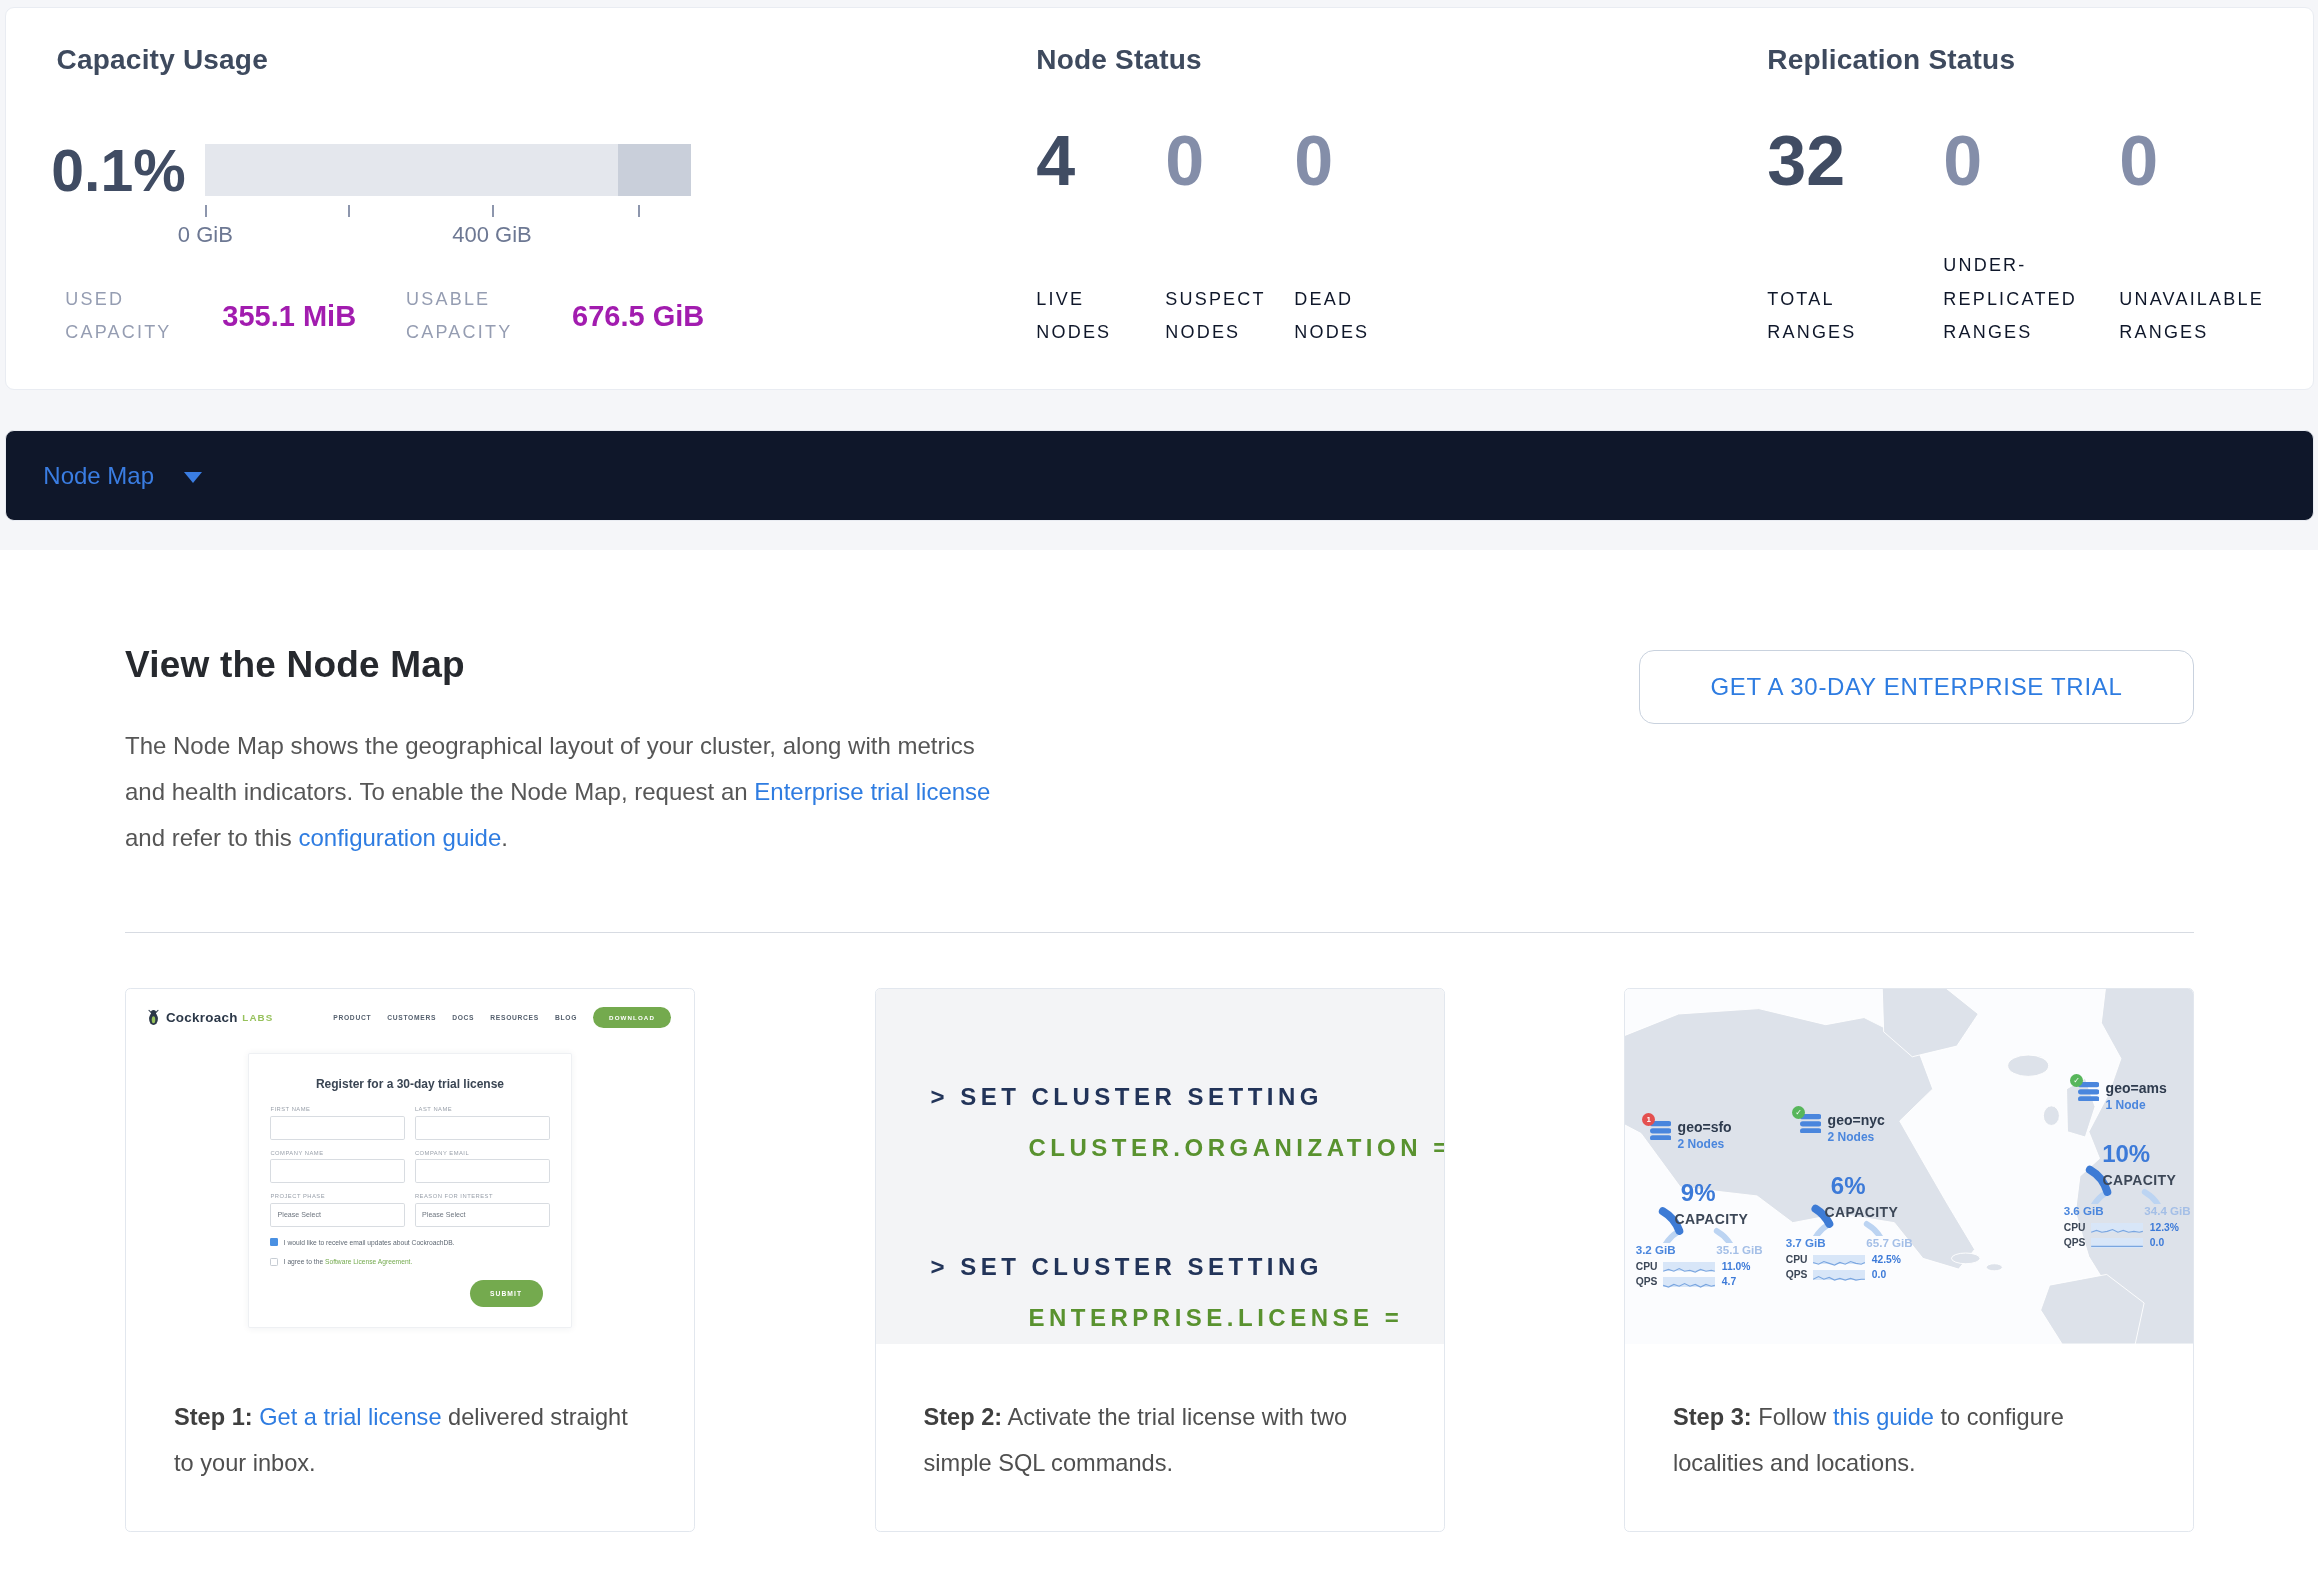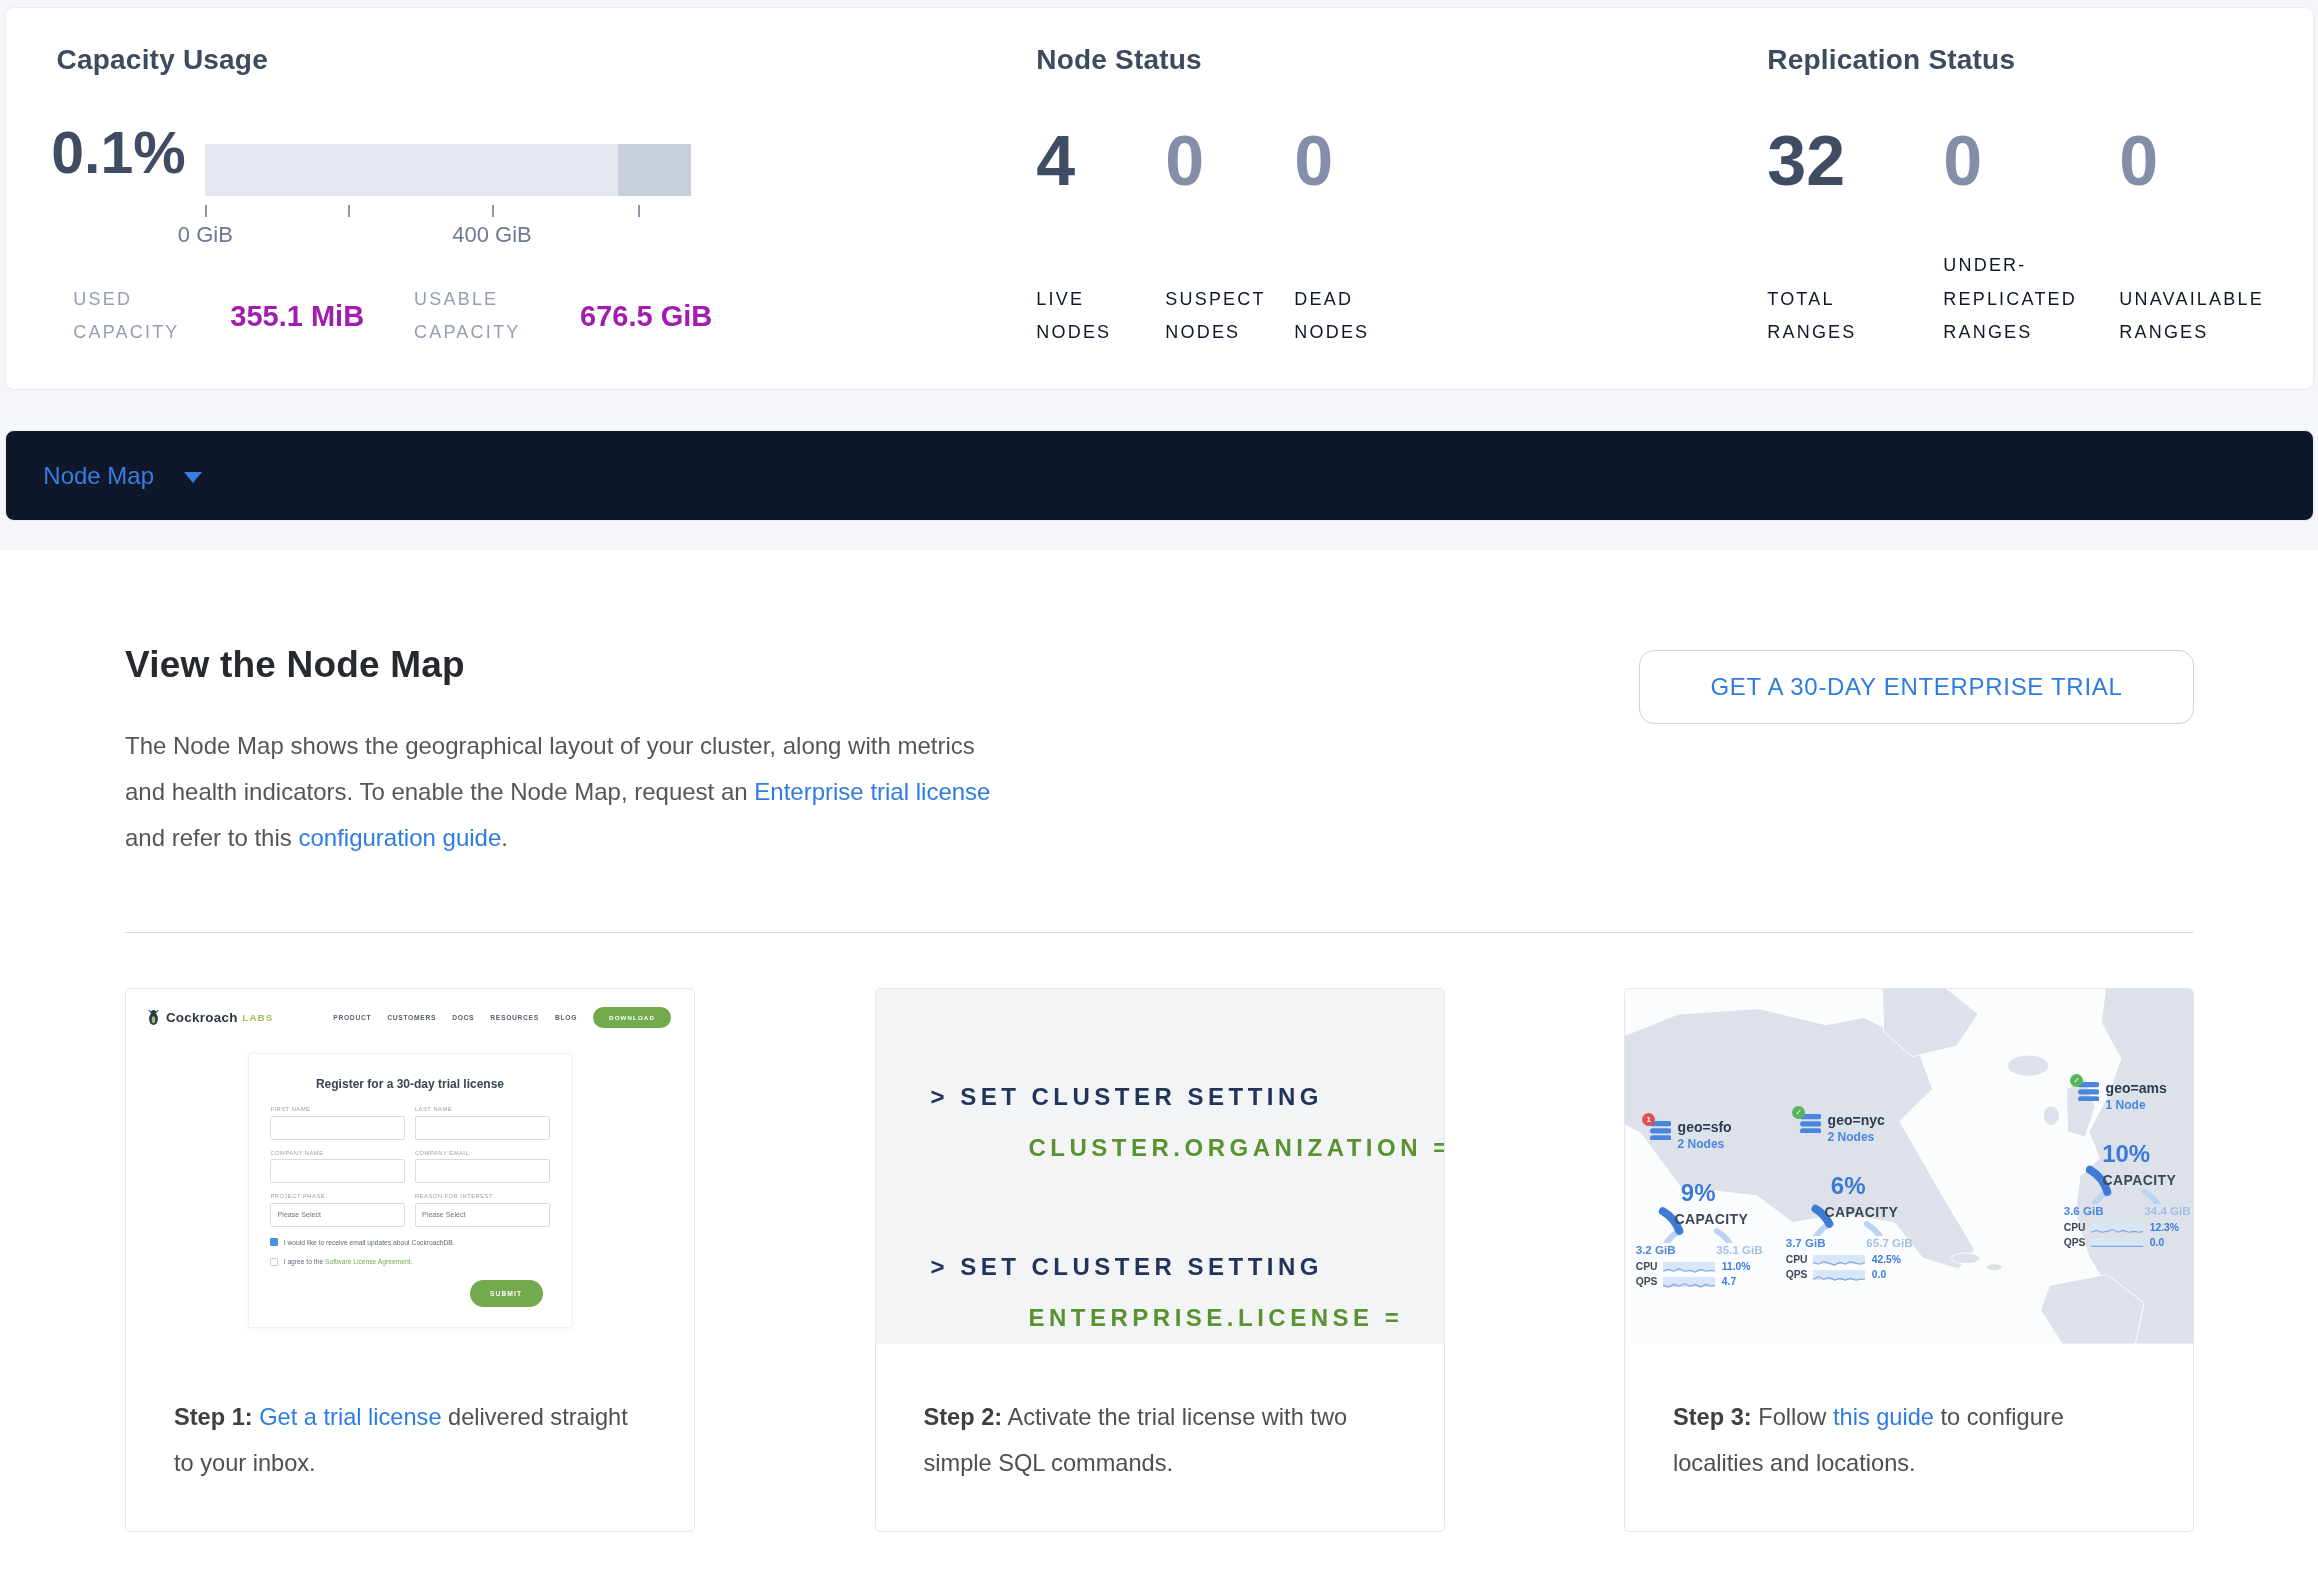--- a/index.html
+++ b/index.html
@@ -14,28 +14,28 @@
   .stats-card{
     position:relative;margin:7.1px 5.3px 0;height:383px;
     background:#fff;border:0.9px solid #e9ecf2;border-radius:9px;
     box-sizing:border-box;
   }
   .stat-group{position:absolute;top:36px;}
   .stat-title{font-size:28px;font-weight:700;color:#3e4a5e;letter-spacing:0.2px;}
   
   .cap-group{left:45px;}
   .cap-title{margin-left:5.3px;}
-  .cap-percent{position:absolute;left:0;top:80px;font-size:59px;font-weight:700;color:#404c63;line-height:1;}
+  .cap-percent{position:absolute;left:0;top:98px;font-size:59px;font-weight:700;color:#404c63;line-height:1;}
   .cap-bar-wrap{position:absolute;left:154px;top:100px;width:486px;}
   .cap-bar{height:52px;background:#e4e7ed;position:relative;overflow:hidden;}
   .cap-bar-dark{position:absolute;right:0;top:0;height:100%;width:15%;background:#c9cfda;}
   .cap-bar-used{position:absolute;left:0;top:0;height:100%;width:1.8px;background:#e4e7ed;}
   .cap-tick{position:absolute;top:61px;width:1.8px;height:11.6px;background:#8d96ad;}
   .cap-tick-label{position:absolute;top:78px;font-size:22px;color:#6d7893;transform:translateX(-50%);white-space:nowrap;}
-  .cap-stats{position:absolute;left:22px;top:239px;display:flex;align-items:flex-start;}
+  .cap-stats{position:absolute;left:14px;top:239px;display:flex;align-items:flex-start;}
   .cap-pair{display:flex;align-items:center;}
   .cap-label{font-size:18px;letter-spacing:2.2px;color:#959db2;line-height:1.85;}
   .cap-value{font-size:29px;font-weight:700;color:#a21caf;margin-left:23px;white-space:nowrap;}
   
   .node-group{left:1030px;}
   .repl-group{left:1761px;}
   .stat-cols{display:flex;margin-top:50px;}
   .stat-col{display:flex;flex-direction:column;height:223px;box-sizing:border-box;}
   .stat-num{font-size:70px;font-weight:700;color:#404c63;line-height:1;}
   .stat-num.dim{color:#848ea9;}

